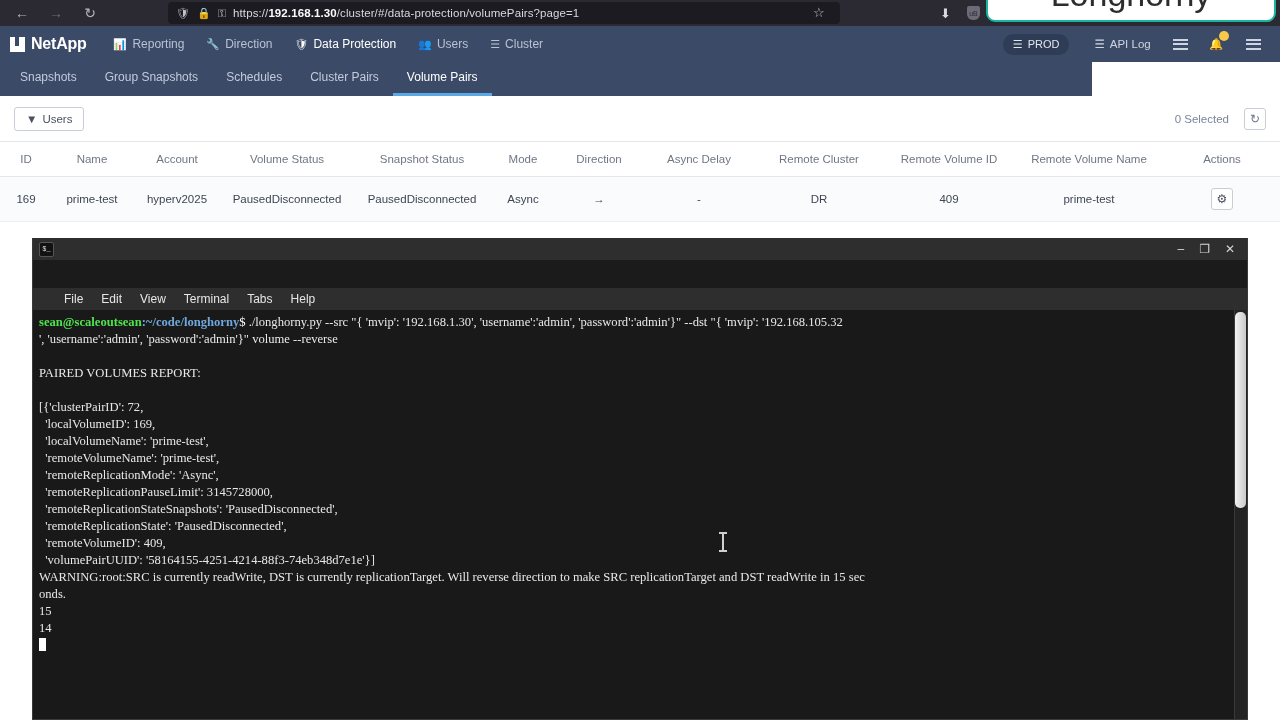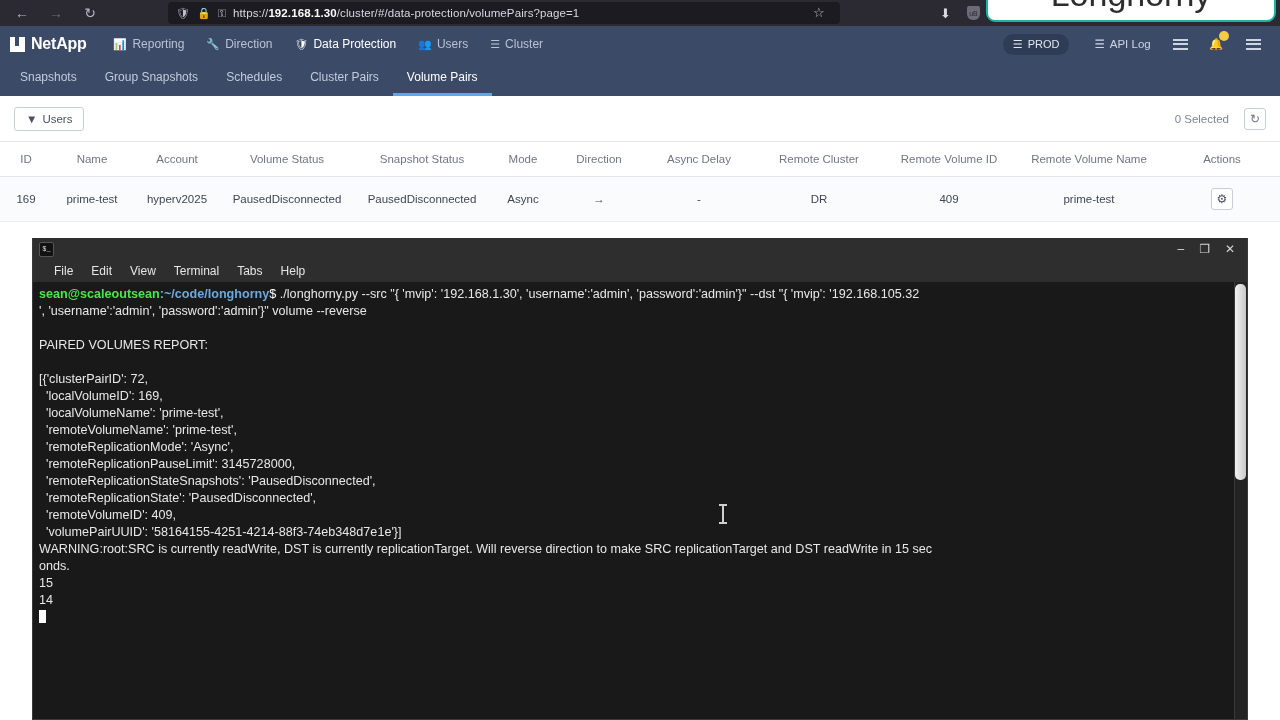--- a/index.html
+++ b/index.html
@@ -71,21 +71,21 @@
   .na-right-item { display: flex; align-items: center; gap: 5px; color: #ced5e2; font-size: 11.5px; padding: 0 11px; height: 36px; cursor: pointer; position: relative; }
   .bell-badge {
     position: absolute; top: 5px; right: 6px; width: 10px; height: 10px; border-radius: 50%;
     background: #f7c948;
   }
   .hamburger { display: inline-flex; flex-direction: column; gap: 2.5px; }
   .hamburger i { display: block; width: 15px; height: 2px; background: #ced5e2; }
 
   
   .na-tabs {
-    position: absolute; top: 62px; left: 0; width: 1280px; height: 34px;
+    position: absolute; top: 62px; left: 0; width: 1092px; height: 34px;
     background: #3b4a67; display: flex; align-items: flex-end;
   }
   .na-tab {
     color: #c3cbdb; font-size: 12px; padding: 0 14px 9px 14px; cursor: pointer;
     border-bottom: 3px solid transparent;
   }
   .na-tab:first-child { margin-left: 6px; }
   .na-tab.active { color: #ffffff; border-bottom-color: #5aa9e6; }
 
   
@@ -137,32 +137,32 @@
     padding: 0 6px; position: relative;
   }
   .term-ico {
     width: 15px; height: 15px; background: #121212; border: 1px solid #555;
     border-radius: 2px; color: #ddd; font-size: 7px; display: flex;
     align-items: center; justify-content: center; font-family: "Liberation Mono", monospace;
   }
   .term-wbtns { margin-left: auto; display: flex; align-items: center; gap: 15px; padding-right: 6px; color: #d6d6d6; font-size: 12px; }
   .term-wbtn { cursor: pointer; line-height: 1; }
   .term-menubar {
-    height: 22px; background: #2e2e2e; display: flex; align-items: center; gap: 0; padding-left: 12px;
+    height: 22px; background: #2e2e2e; display: flex; align-items: center; gap: 0; padding-left: 22px; margin-top: 28px;
   }
   .term-menu {
     color: #e6e6e6; font-size: 12px; padding: 0 9px; cursor: pointer;
     font-family: "Liberation Sans", sans-serif;
   }
   .term-body {
     flex: 1; position: relative; background: #191919; overflow: hidden;
     padding: 4px 0 0 4px;
   }
   .term-text {
-    font-family: Liberation Sans, sans-serif; font-size: 12.6px; line-height: 17px;
+    font-family: Liberation Serif, serif; font-size: 12.6px; line-height: 17px;
     color: #e8e8e8; white-space: pre; padding-left: 2px;
   }
   .t-green { color: #4ee44e; font-weight: bold; }
   .t-blue  { color: #6fa8dc; font-weight: bold; }
   .t-white { color: #ffffff; }
   .cursor {
     display: inline-block; width: 7px; height: 13px; background: #ffffff; vertical-align: -2px;
   }
   .term-scrollbar {
     position: absolute; right: 0; top: 0; width: 13px; height: 100%; background: #232323;

